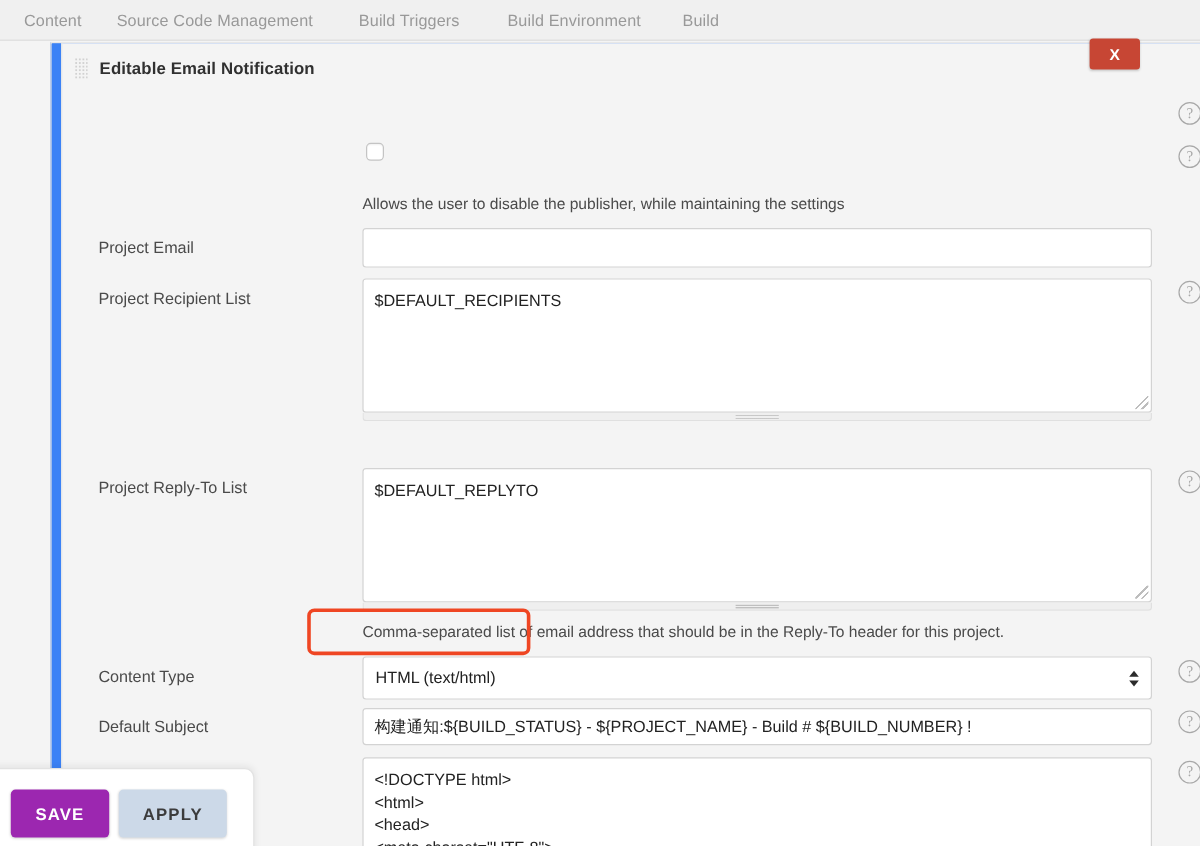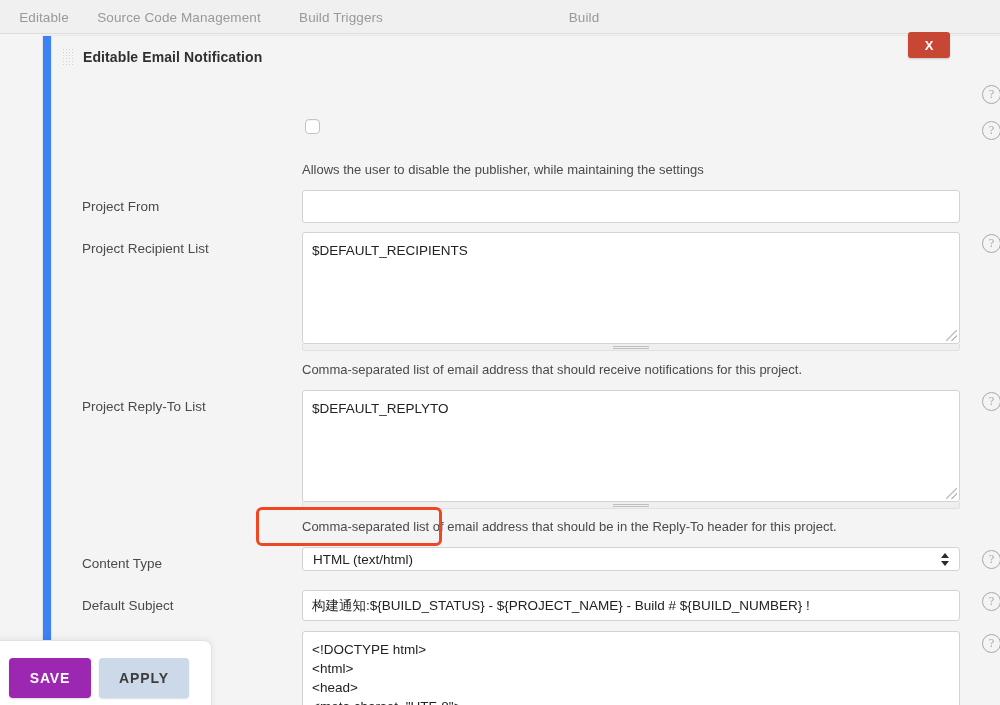--- a/index.html
+++ b/index.html
@@ -245,27 +245,30 @@
     box-shadow: 0 1px 2px rgba(0,0,0,.14);
   }
   #btn-save  { left: 22px; width: 82px; background: #9c27b0; color: #ffffff; }
   #btn-apply { left: 112px; width: 90px; background: #ccd9e8; color: #3c3c3c; }
 </style>
 </head>
 <body>
 
 <div id="tabbar">
   <div class="tab" style="left:8px;   width:72px;">
-      <span>Editable</span>
+      <span>Content</span>
     </div>
   <div class="tab" style="left:84px;  width:190px;">
       <span>Source Code Management</span>
     </div>
   <div class="tab" style="left:282px; width:118px;">
       <span>Build Triggers</span>
+    </div>
+  <div class="tab" style="left:407px; width:143px;">
+      <span>Build Environment</span>
     </div>
   <div class="tab" style="left:556px; width:56px;">
       <span>Build</span>
     </div>
 </div>
 
 <div id="panel">
 <div id="panel-inner">
 
   <div id="sect-head">
@@ -277,41 +280,40 @@
   <div class="help" style="left:930px; top:85px;">?</div>
   <div class="help" style="left:930px; top:198px;">?</div>
   <div class="help" style="left:930px; top:356px;">?</div>
   <div class="help" style="left:930px; top:514px;">?</div>
   <div class="help" style="left:930px; top:556px;">?</div>
   <div class="help" style="left:930px; top:598px;">?</div>
 
   <div class="chk" style="left:253px; top:83px;"></div>
   <div class="desc" style="left:250px; top:126px;">Allows the user to disable the publisher, while maintaining the settings</div>
 
-  <div class="row-label" style="left:30px; top:163px;">Project From</div>
+  <div class="row-label" style="left:30px; top:163px;">Project Email</div>
   <input class="txt" style="left: 250px; top: 154px; width: 658px; height: 33px;" value="">
 
   <div class="row-label" style="left:30px; top:205px;">Project Recipient List</div>
   <div class="ta-wrap" style="left:250px; top:196px; width:658px; height:112px;">
     <textarea style="">$DEFAULT_RECIPIENTS</textarea>
     <span class="ta-grip"></span>
   </div>
   <div class="drag-bar" style="left:250px; top:308px; width:658px;"></div>
-  <div class="desc" style="left:250px; top:326px;">Comma-separated list of email address that should receive notifications for this project.</div>
 
   <div class="row-label" style="left:30px; top:363px;">Project Reply-To List</div>
   <div class="ta-wrap" style="left:250px; top:354px; width:658px; height:112px;">
     <textarea style="">$DEFAULT_REPLYTO</textarea>
     <span class="ta-grip"></span>
   </div>
   <div class="drag-bar" style="left:250px; top:466px; width:658px;"></div>
   <div class="desc" style="left:250px; top:483px;">Comma-separated list of email address that should be in the Reply-To header for this project.</div>
 
   <div class="row-label" style="left:30px; top:520px;">Content Type</div>
-  <div class="sel" style="left:250px; top:511px; width:658px; height:24px;text-align:center;">
+  <div class="sel" style="left:250px; top:511px; width:658px; height:36px;text-align:center;">
     <span class="sel-val">HTML (text/html)</span>
     <span class="stepper">
       <i class="up"></i>
           <i class="down"></i>
     </span>
   </div>
 
   <div class="row-label" style="left:30px; top:562px;">Default Subject</div>
   <input class="txt" style="left: 250px; top: 554px; width: 658px; height: 31px;" value="构建通知:${BUILD_STATUS} - ${PROJECT_NAME} - Build # ${BUILD_NUMBER} !">
 

